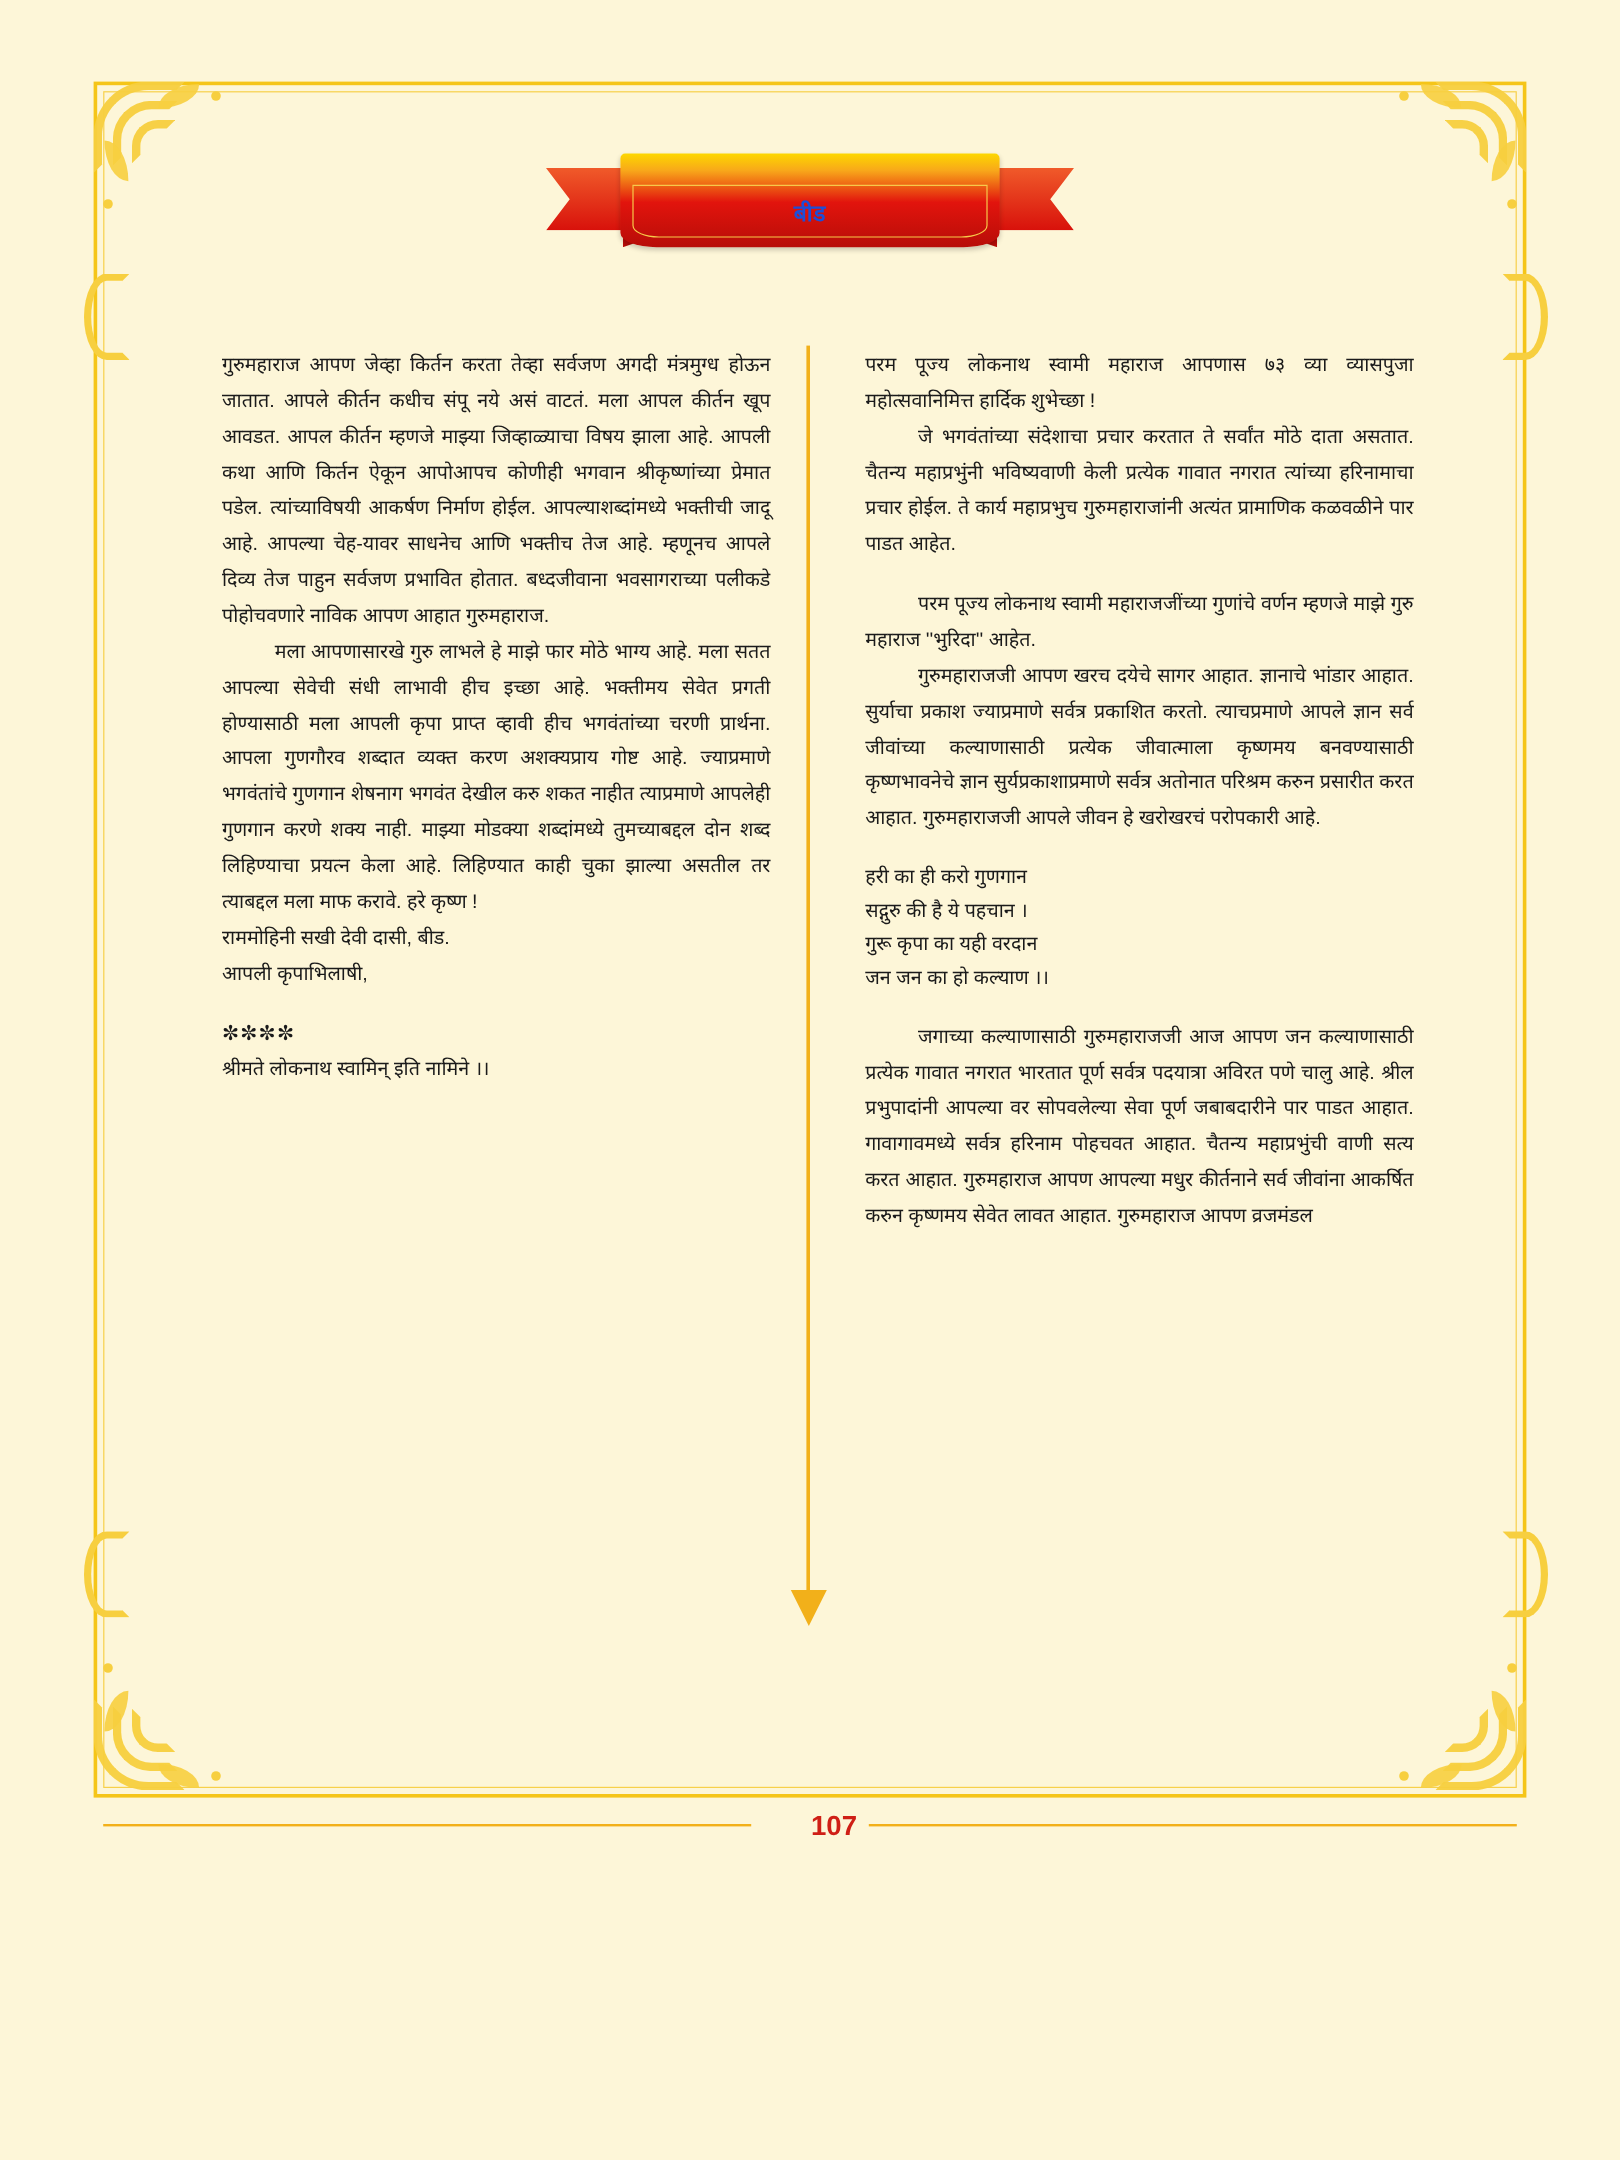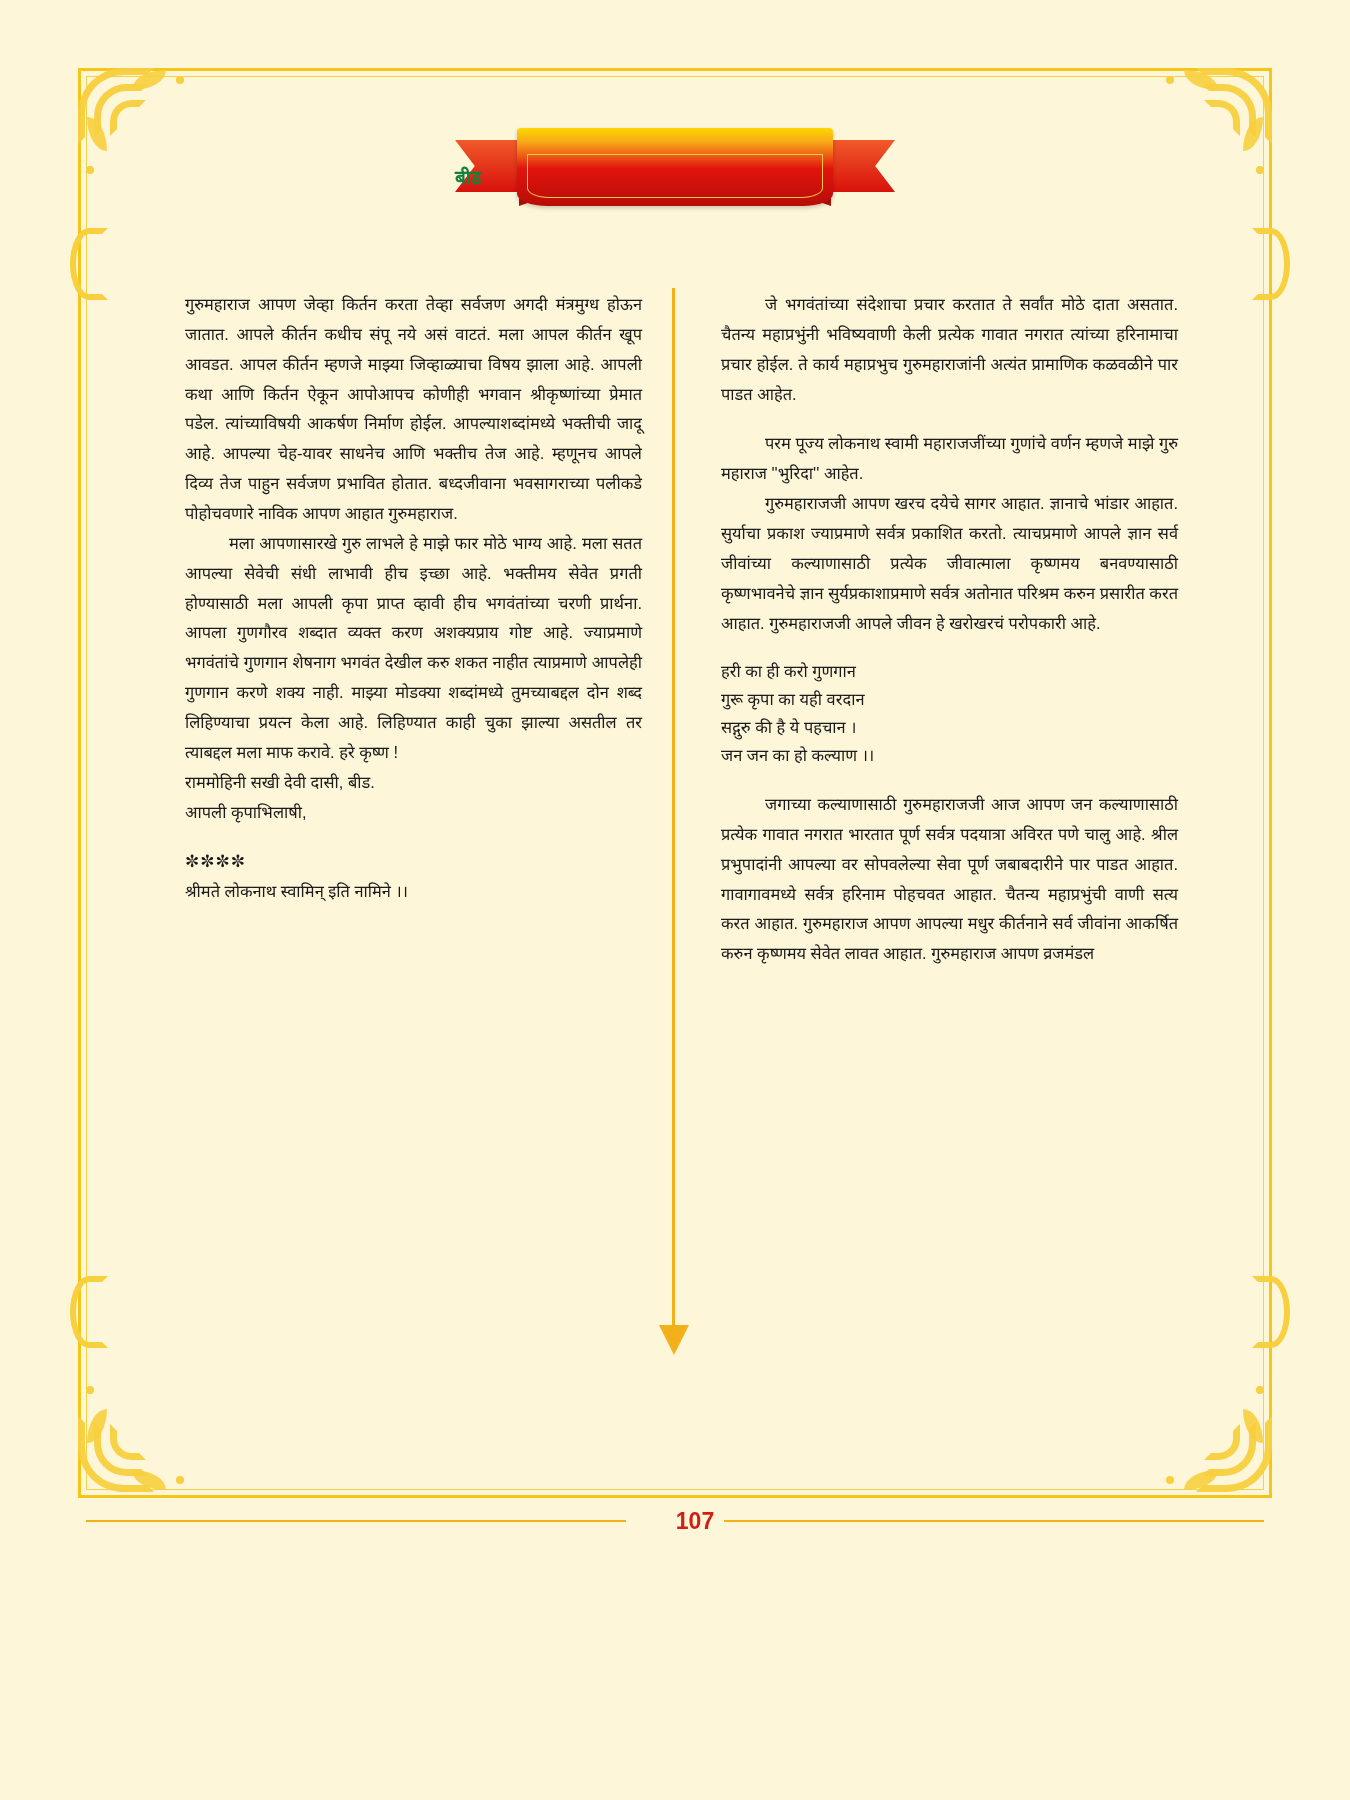--- a/index.html
+++ b/index.html
@@ -128,22 +128,22 @@
   .ribbon-center:after{
     content:"";
     position:absolute;
     left:10px; right:10px; top:26px; bottom:8px;
     border:1.5px solid #f7c94a;
     border-radius:0 0 22px 22px / 0 0 10px 10px;
   }
   .ribbon-label {
     position: absolute;
     left: 0; right: 0; top: 36px;
-    text-align: left;
-    color: #15803d;
+    text-align: center;
+    color: #1d4ed8;
     font-size: 19px;
     font-weight: bold;
     font-family: "Liberation Sans", sans-serif;
     letter-spacing: .5px;
     z-index: 3;
   }
 
   
   .columns {
     position: absolute;
@@ -278,26 +278,27 @@
     <div class="col col-left">
       <p>गुरुमहाराज आपण जेव्हा किर्तन करता तेव्हा सर्वजण अगदी मंत्रमुग्ध होऊन जातात. आपले कीर्तन कधीच संपू नये असं वाटतं. मला आपल कीर्तन खूप आवडत. आपल कीर्तन म्हणजे माझ्या जिव्हाळ्याचा विषय झाला आहे. आपली कथा आणि किर्तन ऐकून आपोआपच कोणीही भगवान श्रीकृष्णांच्या प्रेमात पडेल. त्यांच्याविषयी आकर्षण निर्माण होईल. आपल्याशब्दांमध्ये भक्तीची जादू आहे. आपल्या चेह-यावर साधनेच आणि भक्तीच तेज आहे. म्हणूनच आपले दिव्य तेज पाहुन सर्वजण प्रभावित होतात. बध्दजीवाना भवसागराच्या पलीकडे पोहोचवणारे नाविक आपण आहात गुरुमहाराज.</p>
       <p class="indent">मला आपणासारखे गुरु लाभले हे माझे फार मोठे भाग्य आहे. मला सतत आपल्या सेवेची संधी लाभावी हीच इच्छा आहे. भक्तीमय सेवेत प्रगती होण्यासाठी मला आपली कृपा प्राप्त व्हावी हीच भगवंतांच्या चरणी प्रार्थना. आपला गुणगौरव शब्दात व्यक्त करण अशक्यप्राय गोष्ट आहे. ज्याप्रमाणे भगवंतांचे गुणगान शेषनाग भगवंत देखील करु शकत नाहीत त्याप्रमाणे आपलेही गुणगान करणे शक्य नाही. माझ्या मोडक्या शब्दांमध्ये तुमच्याबद्दल दोन शब्द लिहिण्याचा प्रयत्न केला आहे. लिहिण्यात काही चुका झाल्या असतील तर त्याबद्दल मला माफ करावे. हरे कृष्ण !</p>
       <p>राममोहिनी सखी देवी दासी, बीड.</p>
       <p>आपली कृपाभिलाषी,</p>
       <p class="stars gap">✼✼✼✼</p>
       <p class="tight">श्रीमते लोकनाथ स्वामिन् इति नामिने ।।</p>
     </div>
 
     <div class="col col-right">
+      <p>परम पूज्य लोकनाथ स्वामी महाराज आपणास ७३ व्या व्यासपुजा महोत्सवानिमित्त हार्दिक शुभेच्छा !</p>
       <p class="indent">जे भगवंतांच्या संदेशाचा प्रचार करतात ते सर्वांत मोठे दाता असतात. चैतन्य महाप्रभुंनी भविष्यवाणी केली प्रत्येक गावात नगरात त्यांच्या हरिनामाचा प्रचार होईल. ते कार्य महाप्रभुच गुरुमहाराजांनी अत्यंत प्रामाणिक कळवळीने पार पाडत आहेत.</p>
       <p class="indent gap">परम पूज्य लोकनाथ स्वामी महाराजजींच्या गुणांचे वर्णन म्हणजे माझे गुरु महाराज ''भुरिदा'' आहेत.</p>
       <p class="indent">गुरुमहाराजजी आपण खरच दयेचे सागर आहात. ज्ञानाचे भांडार आहात. सुर्याचा प्रकाश ज्याप्रमाणे सर्वत्र प्रकाशित करतो. त्याचप्रमाणे आपले ज्ञान सर्व जीवांच्या कल्याणासाठी प्रत्येक जीवात्माला कृष्णमय बनवण्यासाठी कृष्णभावनेचे ज्ञान सुर्यप्रकाशाप्रमाणे सर्वत्र अतोनात परिश्रम करुन प्रसारीत करत आहात. गुरुमहाराजजी आपले जीवन हे खरोखरचं परोपकारी आहे.</p>
       <p class="gap tight">हरी का ही करो गुणगान</p>
+      <p class="tight">सद्गुरु की है ये पहचान ।</p>
       <p class="tight">गुरू कृपा का यही वरदान</p>
-      <p class="tight">सद्गुरु की है ये पहचान ।</p>
       <p class="tight">जन जन का हो कल्याण ।।</p>
       <p class="indent gap">जगाच्या कल्याणासाठी गुरुमहाराजजी आज आपण जन कल्याणासाठी प्रत्येक गावात नगरात भारतात पूर्ण सर्वत्र पदयात्रा अविरत पणे चालु आहे. श्रील प्रभुपादांनी आपल्या वर सोपवलेल्या सेवा पूर्ण जबाबदारीने पार पाडत आहात. गावागावमध्ये सर्वत्र हरिनाम पोहचवत आहात. चैतन्य महाप्रभुंची वाणी सत्य करत आहात. गुरुमहाराज आपण आपल्या मधुर कीर्तनाने सर्व जीवांना आकर्षित करुन कृष्णमय सेवेत लावत आहात. गुरुमहाराज आपण व्रजमंडल</p>
     </div>
 
   </div>
 
   <div class="footer-rule-l"></div>
   <div class="footer-rule-r"></div>
   <div class="page-number">107</div>
 

